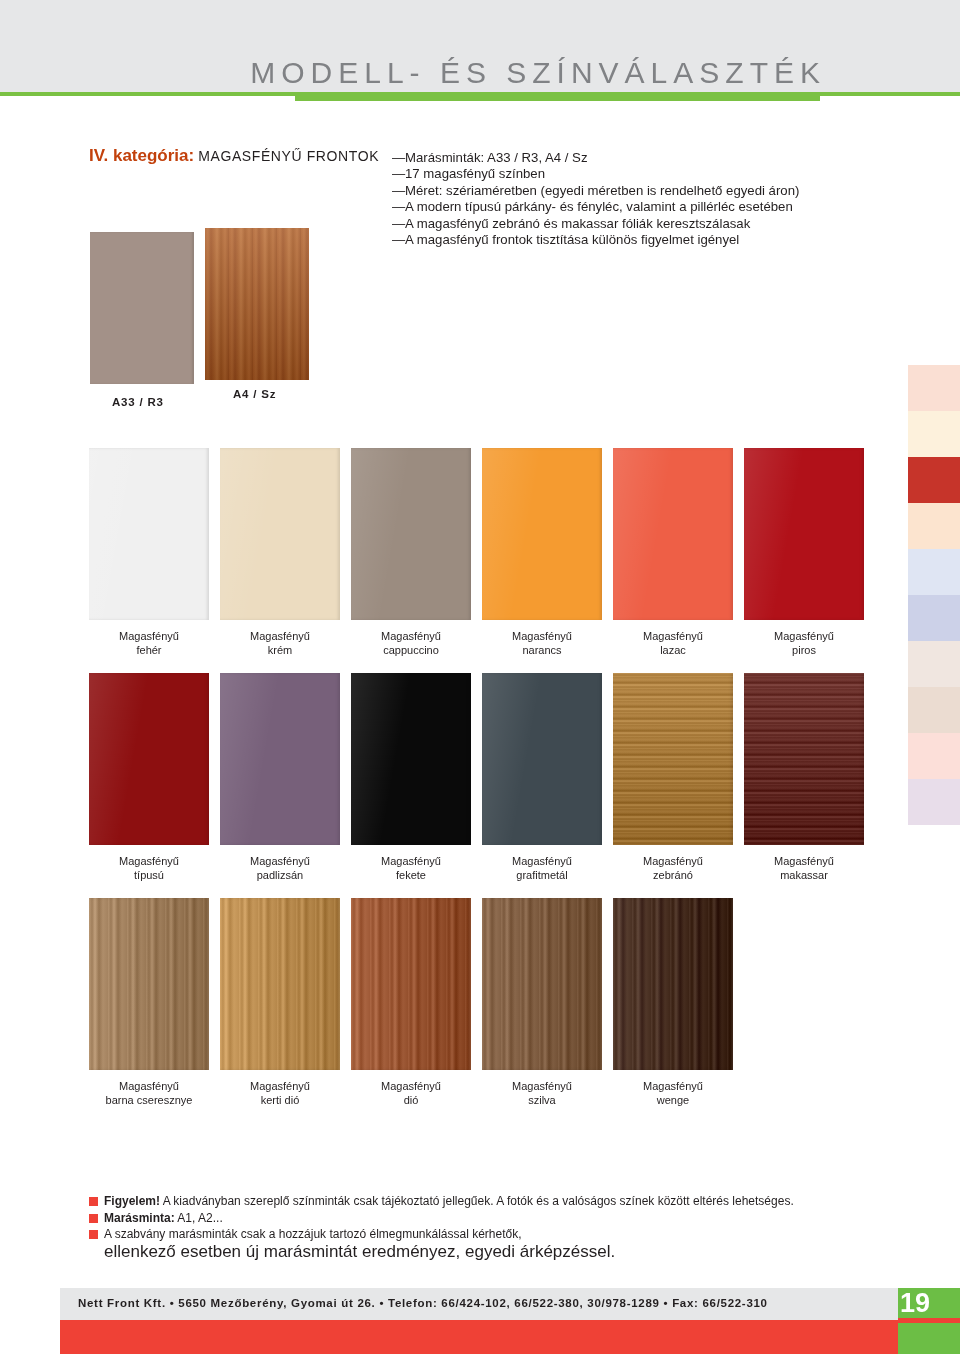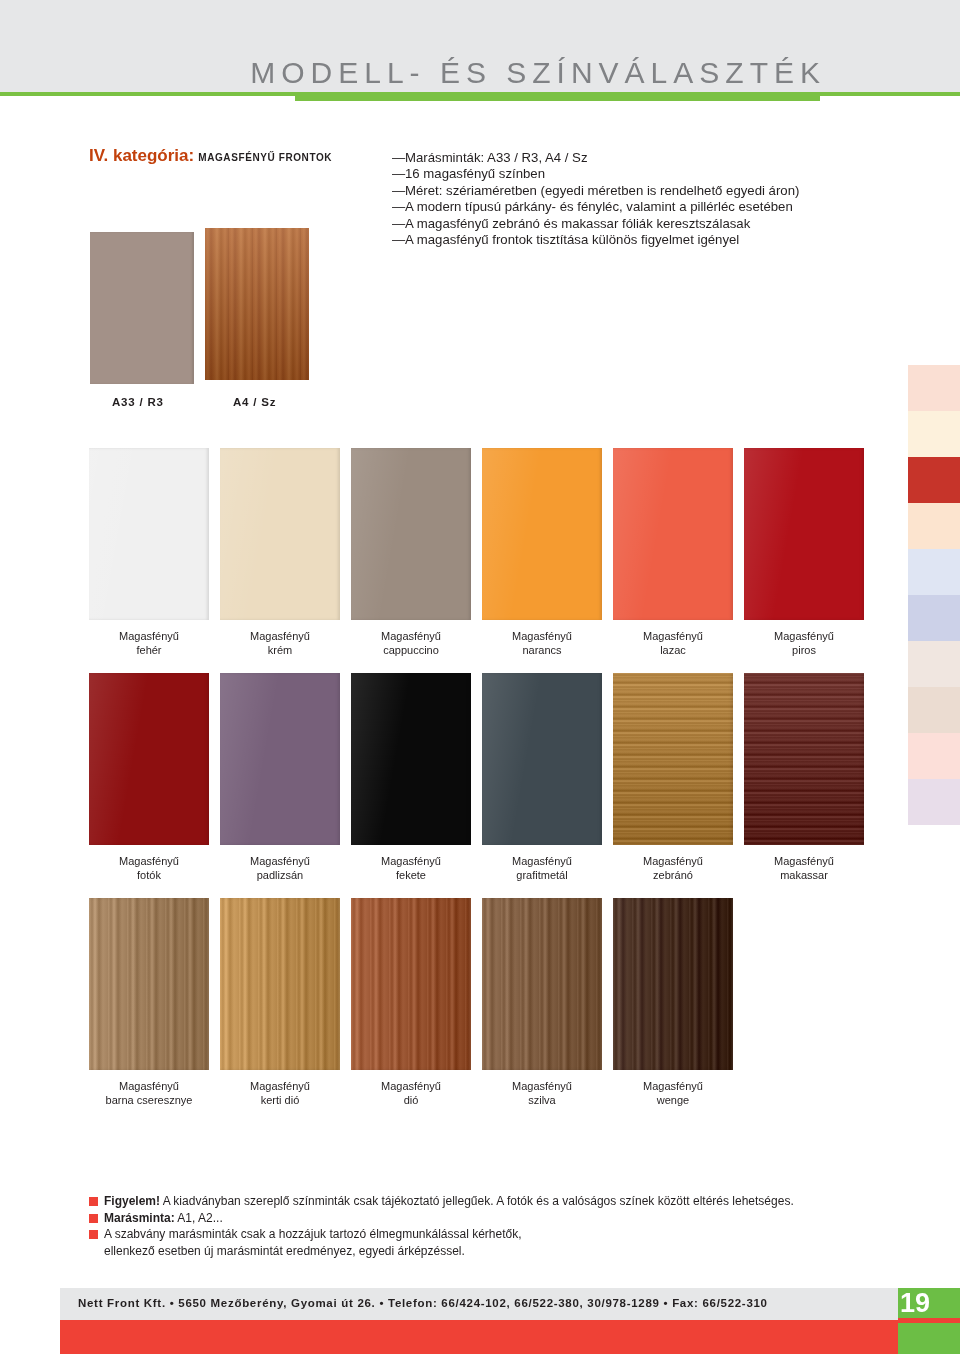--- a/index.html
+++ b/index.html
@@ -52,22 +52,22 @@
     position: absolute;
     left: 89px; top: 146px;
     white-space: nowrap;
   }
   .cat-roman {
     font-size: 17px;
     font-weight: bold;
     color: #c2410c;
   }
   .cat-name {
-    font-size: 10px;
-    font-weight: bold;
+    font-size: 14px;
+    font-weight: normal;
     letter-spacing: 0.6px;
     color: #231f20;
     margin-left: 4px;
   }
 
   
   .spec-list {
     position: absolute;
     left: 392px; top: 150px;
     width: 470px;
@@ -112,21 +112,21 @@
         #bb6c31 12px, #a05019 16px, #b46329 20px, #9a4a17 24px);
   }
   .door-caption {
     position: absolute;
     font-size: 11.5px;
     font-weight: bold;
     letter-spacing: 0.8px;
     color: #231f20;
   }
   #cap-a33 { left: 112px; top: 396px; }
-  #cap-a4  { left: 233px; top: 396px; }
+  #cap-a4  { left: 233px; top: 388px; }
 
   
   .edge-strip {
     position: absolute;
     left: 908px; top: 365px;
     width: 52px;
   }
   .edge-band { width: 52px; height: 46px; }
 
   
@@ -170,21 +170,21 @@
     width: 9px; height: 9px;
     background: #ef4136;
     flex: 0 0 9px;
     margin-top: 3px;
     margin-right: 6px;
   }
   .note-text { flex: 1 1 auto; }
   .note-text b { font-weight: bold; }
   .note-sub {
     padding-left: 15px;
-    font-size: 12px;
+    font-size: 17px;
     line-height: 15.5px;
   }
 
   
   .footer-gray {
     position: absolute;
     left: 60px; top: 1288px;
     width: 838px; height: 32px;
     background: #e6e7e8;
   }
@@ -237,21 +237,21 @@
   <span class="cat-roman">IV. kategória:</span><span class="cat-name">MAGASFÉNYŰ FRONTOK</span>
 </div>
 
 <div class="spec-list" id="spec-list">
     <div class="spec-row">
       <span class="spec-dash">—</span>
       <span class="spec-text">Marásminták: A33 / R3, A4 / Sz</span>
     </div>
     <div class="spec-row">
       <span class="spec-dash">—</span>
-      <span class="spec-text">16 magasfényű színben</span>
+      <span class="spec-text">17 magasfényű színben</span>
     </div>
     <div class="spec-row">
       <span class="spec-dash">—</span>
       <span class="spec-text">Méret: szériaméretben (egyedi méretben is rendelhető egyedi áron)</span>
     </div>
     <div class="spec-row">
       <span class="spec-dash">—</span>
       <span class="spec-text">A modern típusú párkány- és fényléc, valamint a pillérléc esetében</span>
     </div>
     <div class="spec-row">
@@ -304,21 +304,21 @@
       <div class="swatch-label"><span>Magasfényű</span><span class="l2">lazac</span></div>
     </div>
     <div class="swatch-cell" style="left: 655px;">
       <div class="swatch-chip" style="background: linear-gradient(100deg, rgba(255, 255, 255, 0.12) 0%, rgba(255, 255, 255, 0) 40%), rgb(177, 17, 25);"></div>
       <div class="swatch-label"><span>Magasfényű</span><span class="l2">piros</span></div>
     </div>
   </div>
 <div class="swatch-row" id="row2">
     <div class="swatch-cell" style="left: 0px;">
       <div class="swatch-chip" style="background: linear-gradient(100deg, rgba(255, 255, 255, 0.12) 0%, rgba(255, 255, 255, 0) 40%), rgb(141, 15, 16);"></div>
-      <div class="swatch-label"><span>Magasfényű</span><span class="l2">fotók</span></div>
+      <div class="swatch-label"><span>Magasfényű</span><span class="l2">típusú</span></div>
     </div>
     <div class="swatch-cell" style="left: 131px;">
       <div class="swatch-chip" style="background: linear-gradient(100deg, rgba(255, 255, 255, 0.12) 0%, rgba(255, 255, 255, 0) 40%), rgb(119, 96, 122);"></div>
       <div class="swatch-label"><span>Magasfényű</span><span class="l2">padlizsán</span></div>
     </div>
     <div class="swatch-cell" style="left: 262px;">
       <div class="swatch-chip" style="background: linear-gradient(100deg, rgba(255, 255, 255, 0.12) 0%, rgba(255, 255, 255, 0) 40%), rgb(10, 10, 10);"></div>
       <div class="swatch-label"><span>Magasfényű</span><span class="l2">fekete</span></div>
     </div>
     <div class="swatch-cell" style="left: 393px;">

